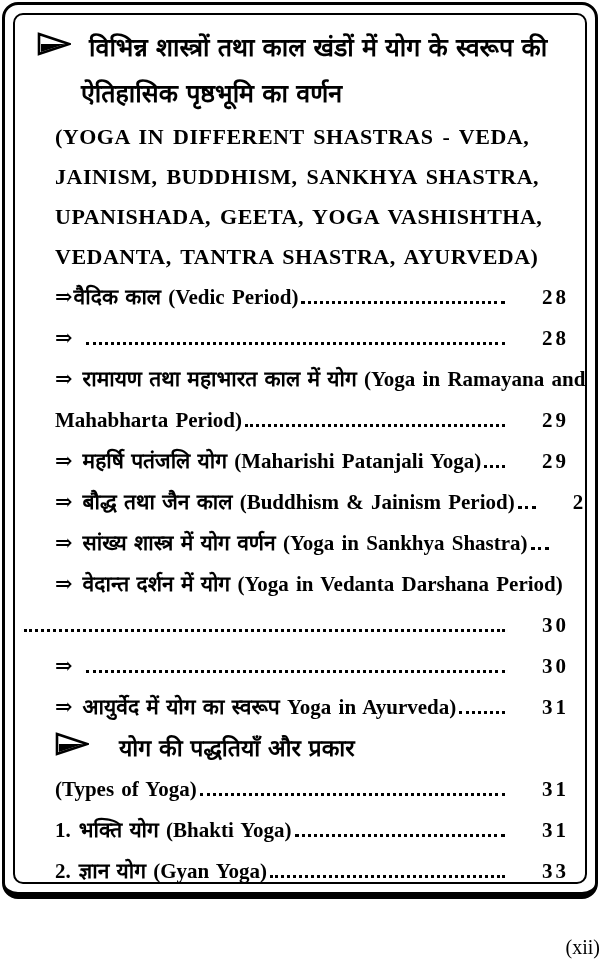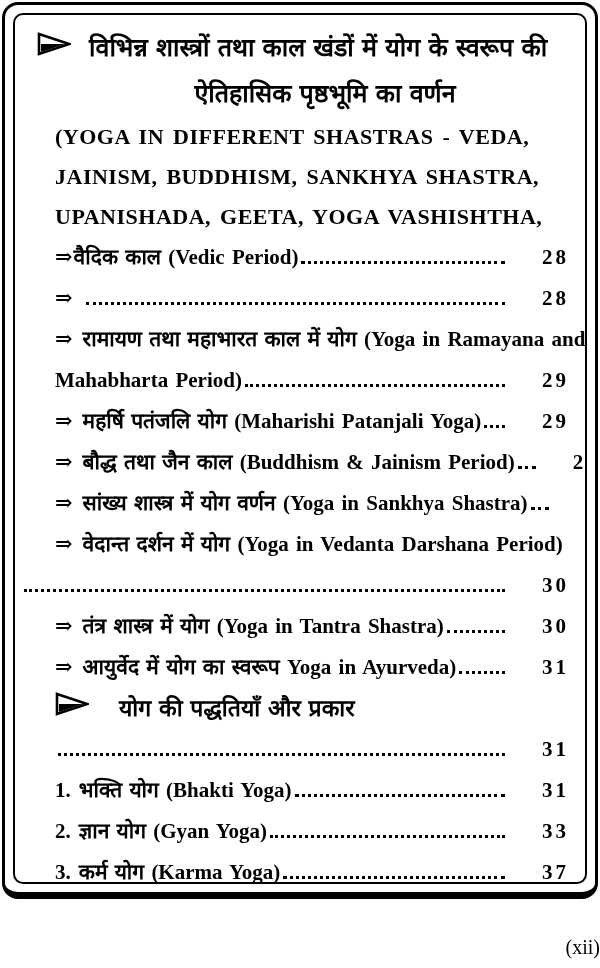--- a/index.html
+++ b/index.html
@@ -37,21 +37,21 @@
     margin-left: 34px;
     word-spacing: 2px;
     white-space: nowrap;
   }
   .hindi-heading, .hindi-heading-cont {
     font-size: 25px;
     line-height: 46px;
     margin-left: 16px;
     align-items: center;
   }
-  .hindi-heading-cont { margin-left: 60px; justify-content: center; }
+  .hindi-heading-cont { margin-left: 60px; }
   .english-heading {
     font-size: 22px;
     line-height: 40px;
     letter-spacing: 0.5px;
     word-spacing: 3px;
   }
   .section {
     font-size: 23px;
     align-items: flex-end;
   }
@@ -95,20 +95,23 @@
           </div>
           <div class="line english-heading">
             <span>(YOGA IN DIFFERENT SHASTRAS - VEDA,</span>
           </div>
           <div class="line english-heading">
             <span>JAINISM, BUDDHISM, SANKHYA SHASTRA,</span>
           </div>
           <div class="line english-heading">
             <span>UPANISHADA, GEETA, YOGA VASHISHTHA,</span>
           </div>
+          <div class="line english-heading">
+            <span>VEDANTA, TANTRA SHASTRA, AYURVEDA)</span>
+          </div>
           <div class="line entry">
             <span class="marker tight">⇒</span>
             <span>वैदिक काल (Vedic Period)</span>
             <span class="dots"></span>
             <span class="page-num">28</span>
           </div>
           <div class="line entry">
             <span class="marker">⇒</span>
             <span class="dots"></span>
             <span class="page-num">28</span>
@@ -143,38 +146,38 @@
           <div class="line entry">
             <span class="marker">⇒</span>
             <span>वेदान्त दर्शन में योग (Yoga in Vedanta Darshana Period)</span>
           </div>
           <div class="line dots-line">
             <span class="dots"></span>
             <span class="page-num">30</span>
           </div>
           <div class="line entry">
             <span class="marker">⇒</span>
-            <span>तंत्र शास्त्र में योग (Yoga in Tantra Shastra)</span>
             <span class="dots"></span>
             <span class="page-num">30</span>
           </div>
           <div class="line entry">
             <span class="marker">⇒</span>
             <span>आयुर्वेद में योग का स्वरूप Yoga in Ayurveda)</span>
             <span class="dots"></span>
             <span class="page-num">31</span>
           </div>
           <div class="line section">
             <span class="arrow-icon"><svg width="34" height="24" viewBox="0 0 34 24">
                 <polygon points="2,2 32,12 2,22" fill="#fff" stroke="#000" stroke-width="2.6"></polygon>
                 <polygon points="4,12 28,12 4,20" fill="#000"></polygon>
               </svg></span>
             <span>योग की पद्धतियाँ और प्रकार</span>
           </div>
           <div class="line entry-cont">
+            <span>(Types of Yoga)</span>
             <span class="dots"></span>
             <span class="page-num">31</span>
           </div>
           <div class="line entry-num">
             <span class="num-marker">1.</span>
             <span>भक्ति योग  (Bhakti Yoga)</span>
             <span class="dots"></span>
             <span class="page-num">31</span>
           </div>
           <div class="line entry-num">

